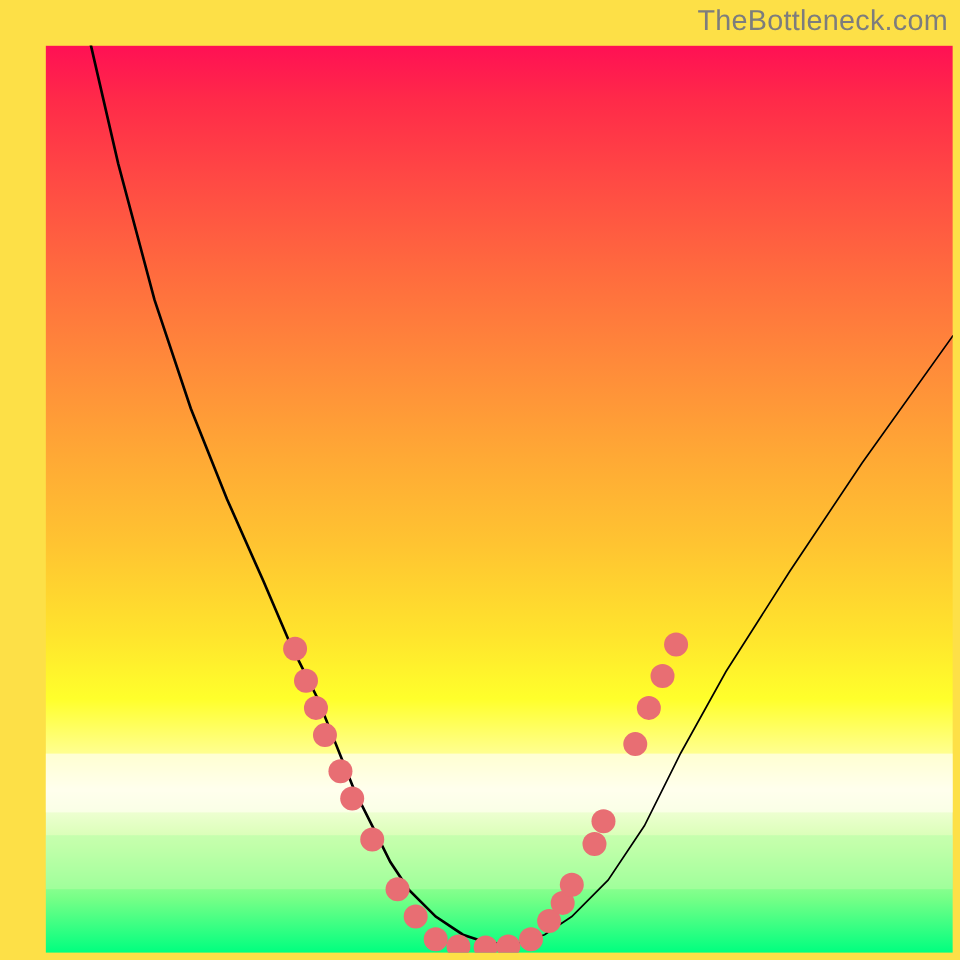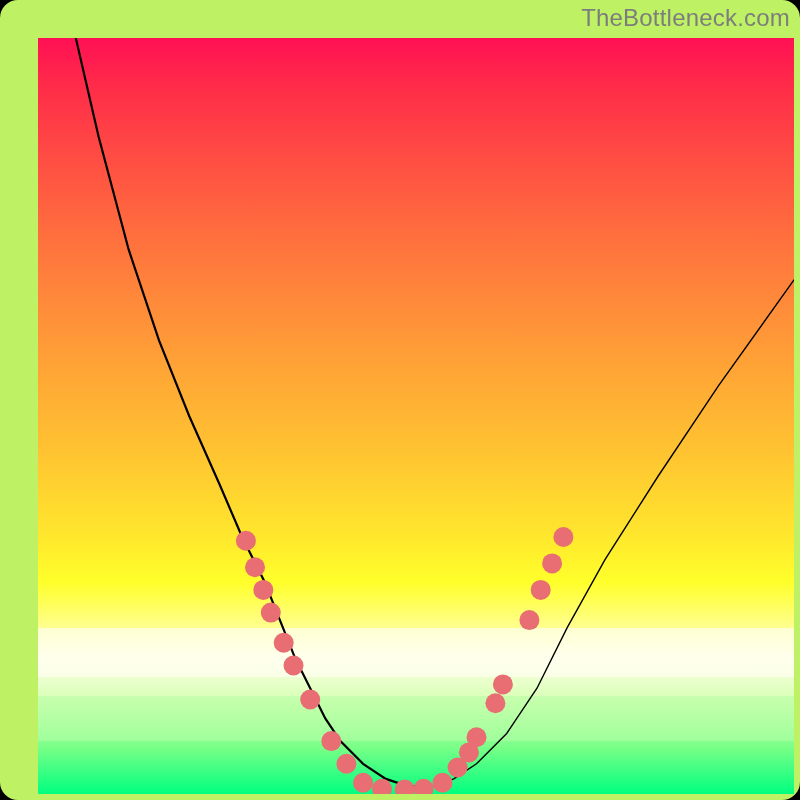--- a/index.html
+++ b/index.html
@@ -10,22 +10,21 @@
     background: #000;
     font-family: Arial, Helvetica, sans-serif;
     overflow: hidden;
   }
   .frame {
     position: absolute;
     left: 0;
     top: 0;
     width: 800px;
     height: 800px;
-    background: #bef264;
-    border-radius: 18px;
+    background: #fde047;
   }
   .plot-area {
     position: absolute;
     left: 38px;
     top: 38px;
     width: 756px;
     height: 756px;
     overflow: hidden;
   }
   .bg-base {

